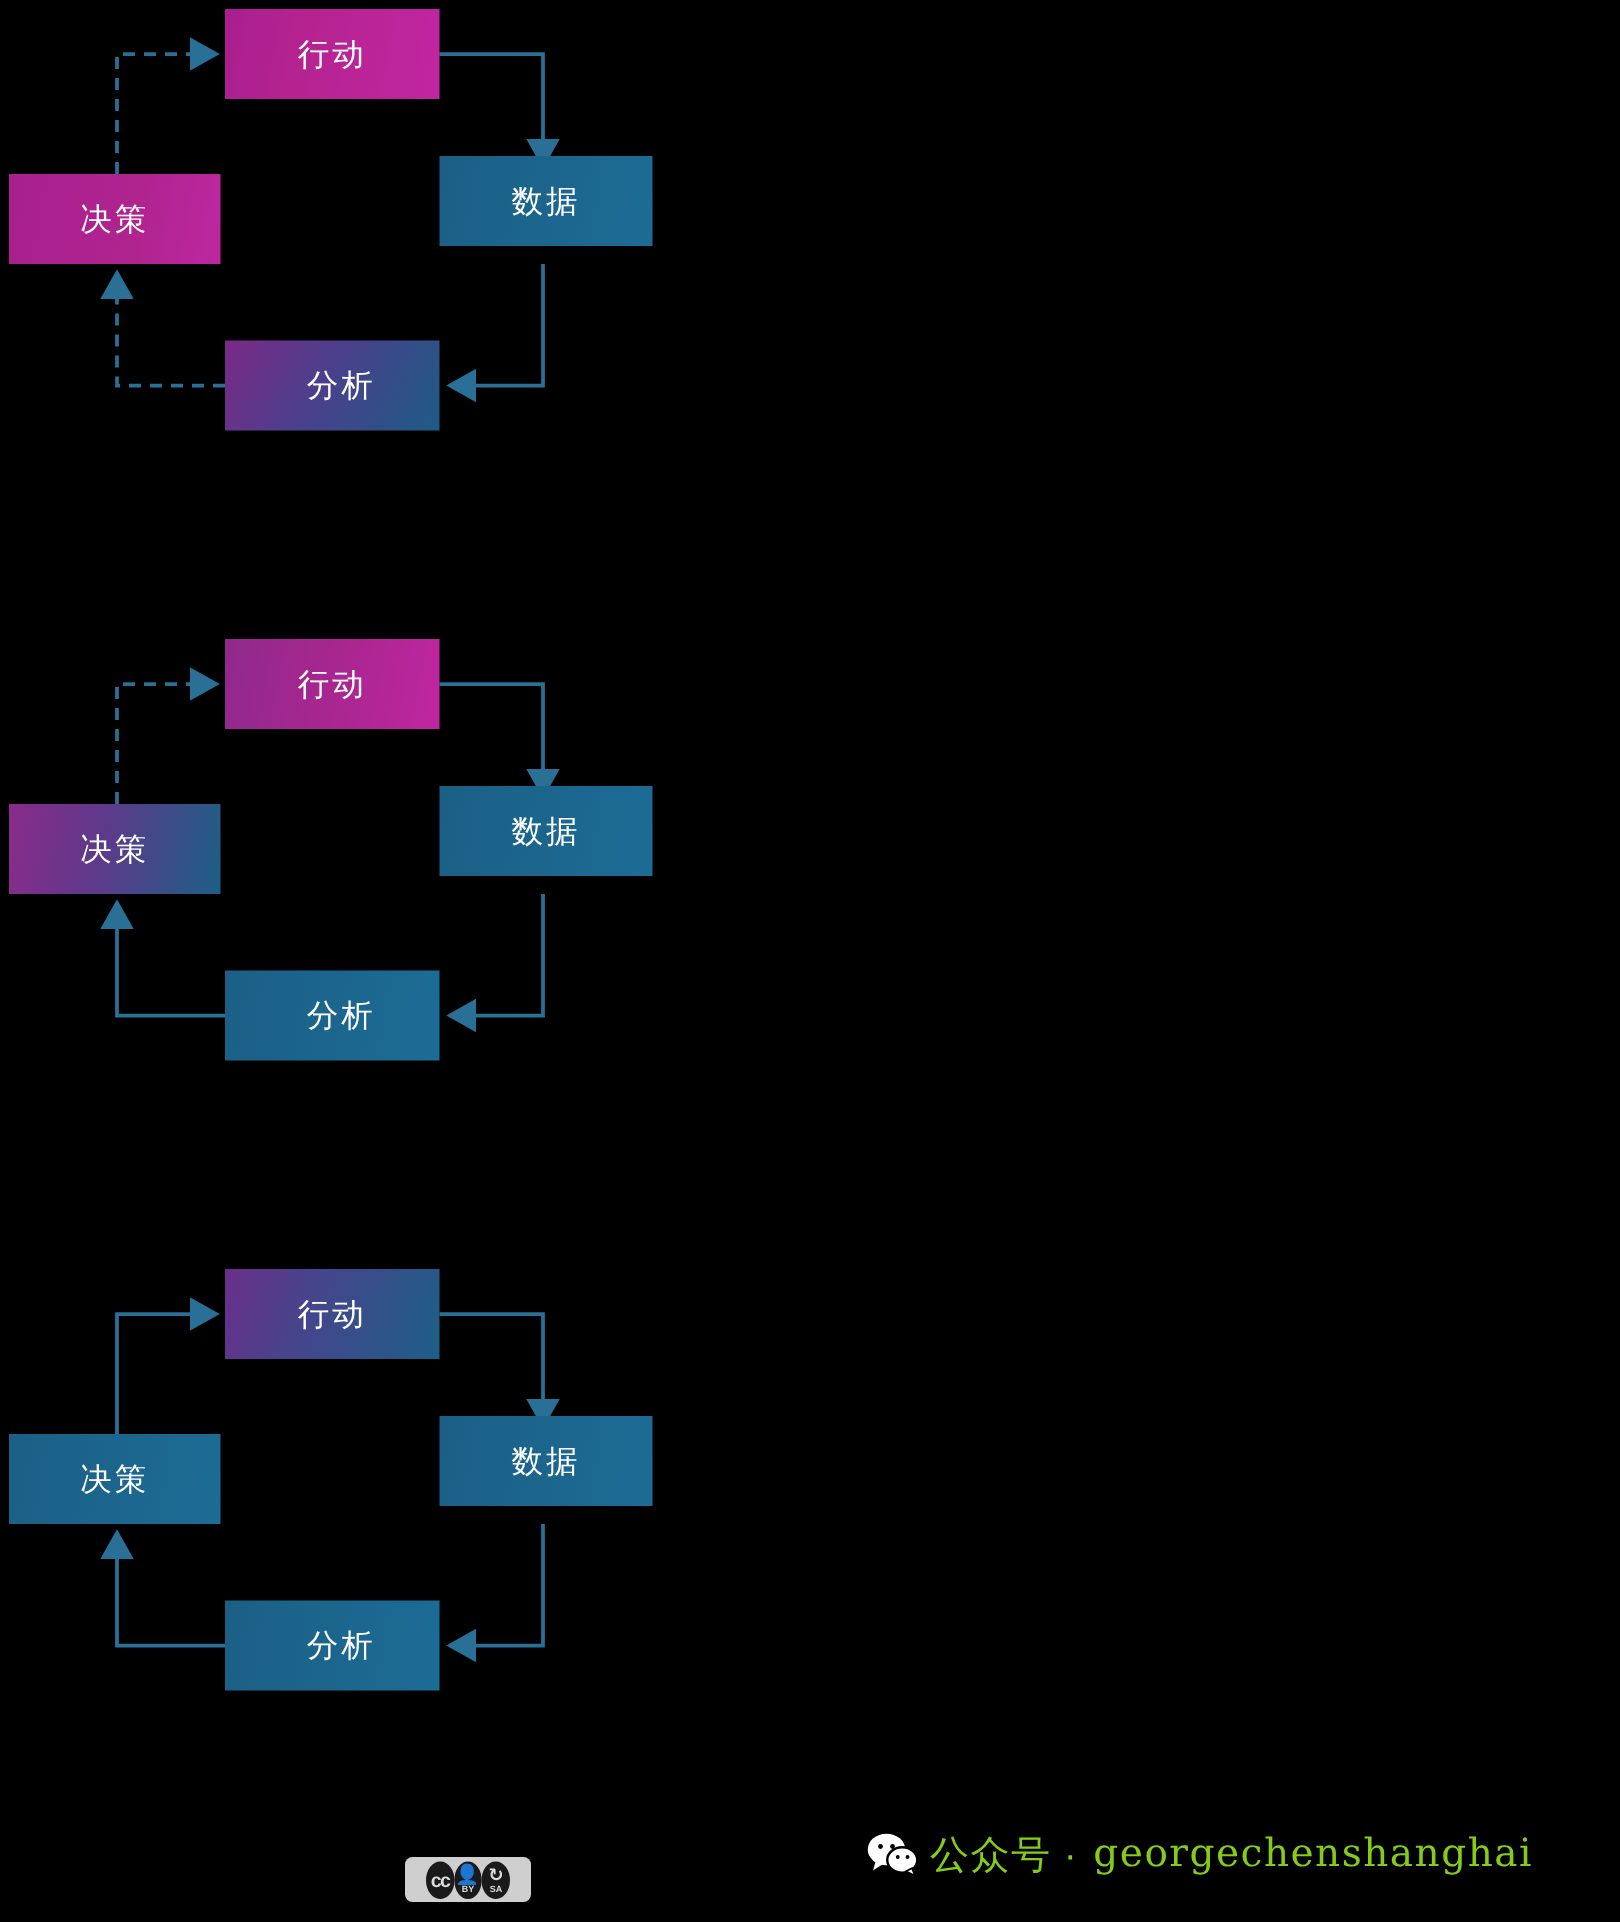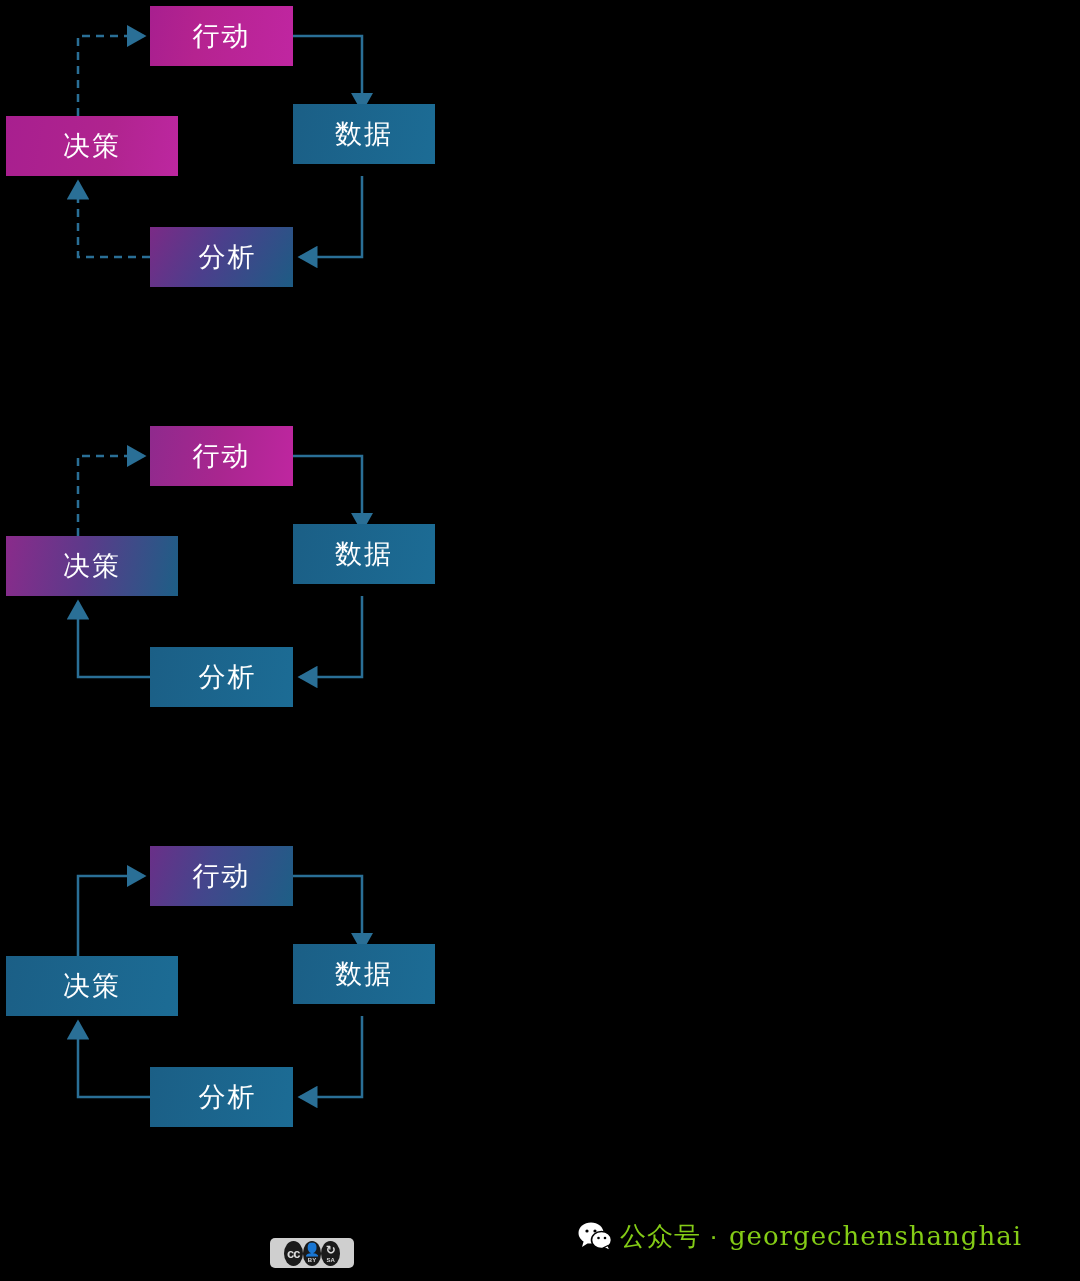--- a/index.html
+++ b/index.html
@@ -3,26 +3,26 @@
 <meta charset="utf-8">
 <style>
   html,body{margin:0;padding:0;background:#000;}
   body{width:1080px;height:1281px;position:relative;font-family:"Liberation Sans","DejaVu Sans",sans-serif;overflow:hidden;}
   .canvas{position:absolute;inset:0;}
   .diagram{position:absolute;left:0;width:460px;height:330px;}
   .d1{top:0;}
   .d2{top:420px;}
   .d3{top:840px;}
 
-  .node{position:absolute;display:flex;align-items:center;justify-content:center;color:#fff;font-size:27px;letter-spacing:2px;box-sizing:border-box;}
+  .node{position:absolute;display:flex;align-items:center;justify-content:center;color:#fff;font-size:21px;letter-spacing:2px;box-sizing:border-box;}
   .node span{display:block;line-height:1;}
 
   
   .n-action{left:150px;top:6px;width:143px;height:60px;}
-  .n-decision{left:6px;top:116px;width:172px;height:60px;}
+  .n-decision{left:6px;top:116px;width:141px;height:60px;}
   .n-data{left:293px;top:104px;width:142px;height:60px;}
   .n-analysis{left:150px;top:227px;width:143px;height:60px;padding-left:12px;}
 
   
   .d1 .n-action{background:linear-gradient(100deg,#a81f8f 0%,#b52390 35%,#c026a1 100%);}
   .d1 .n-decision{background:linear-gradient(100deg,#a81f8f 0%,#b0248f 60%,#bd27a0 100%);}
   .d1 .n-data{background:linear-gradient(100deg,#1b5f86 0%,#1c6c95 100%);}
   .d1 .n-analysis{background:linear-gradient(120deg,#7b2a86 0%,#4b3f8c 45%,#1d5c84 100%);}
 
   

